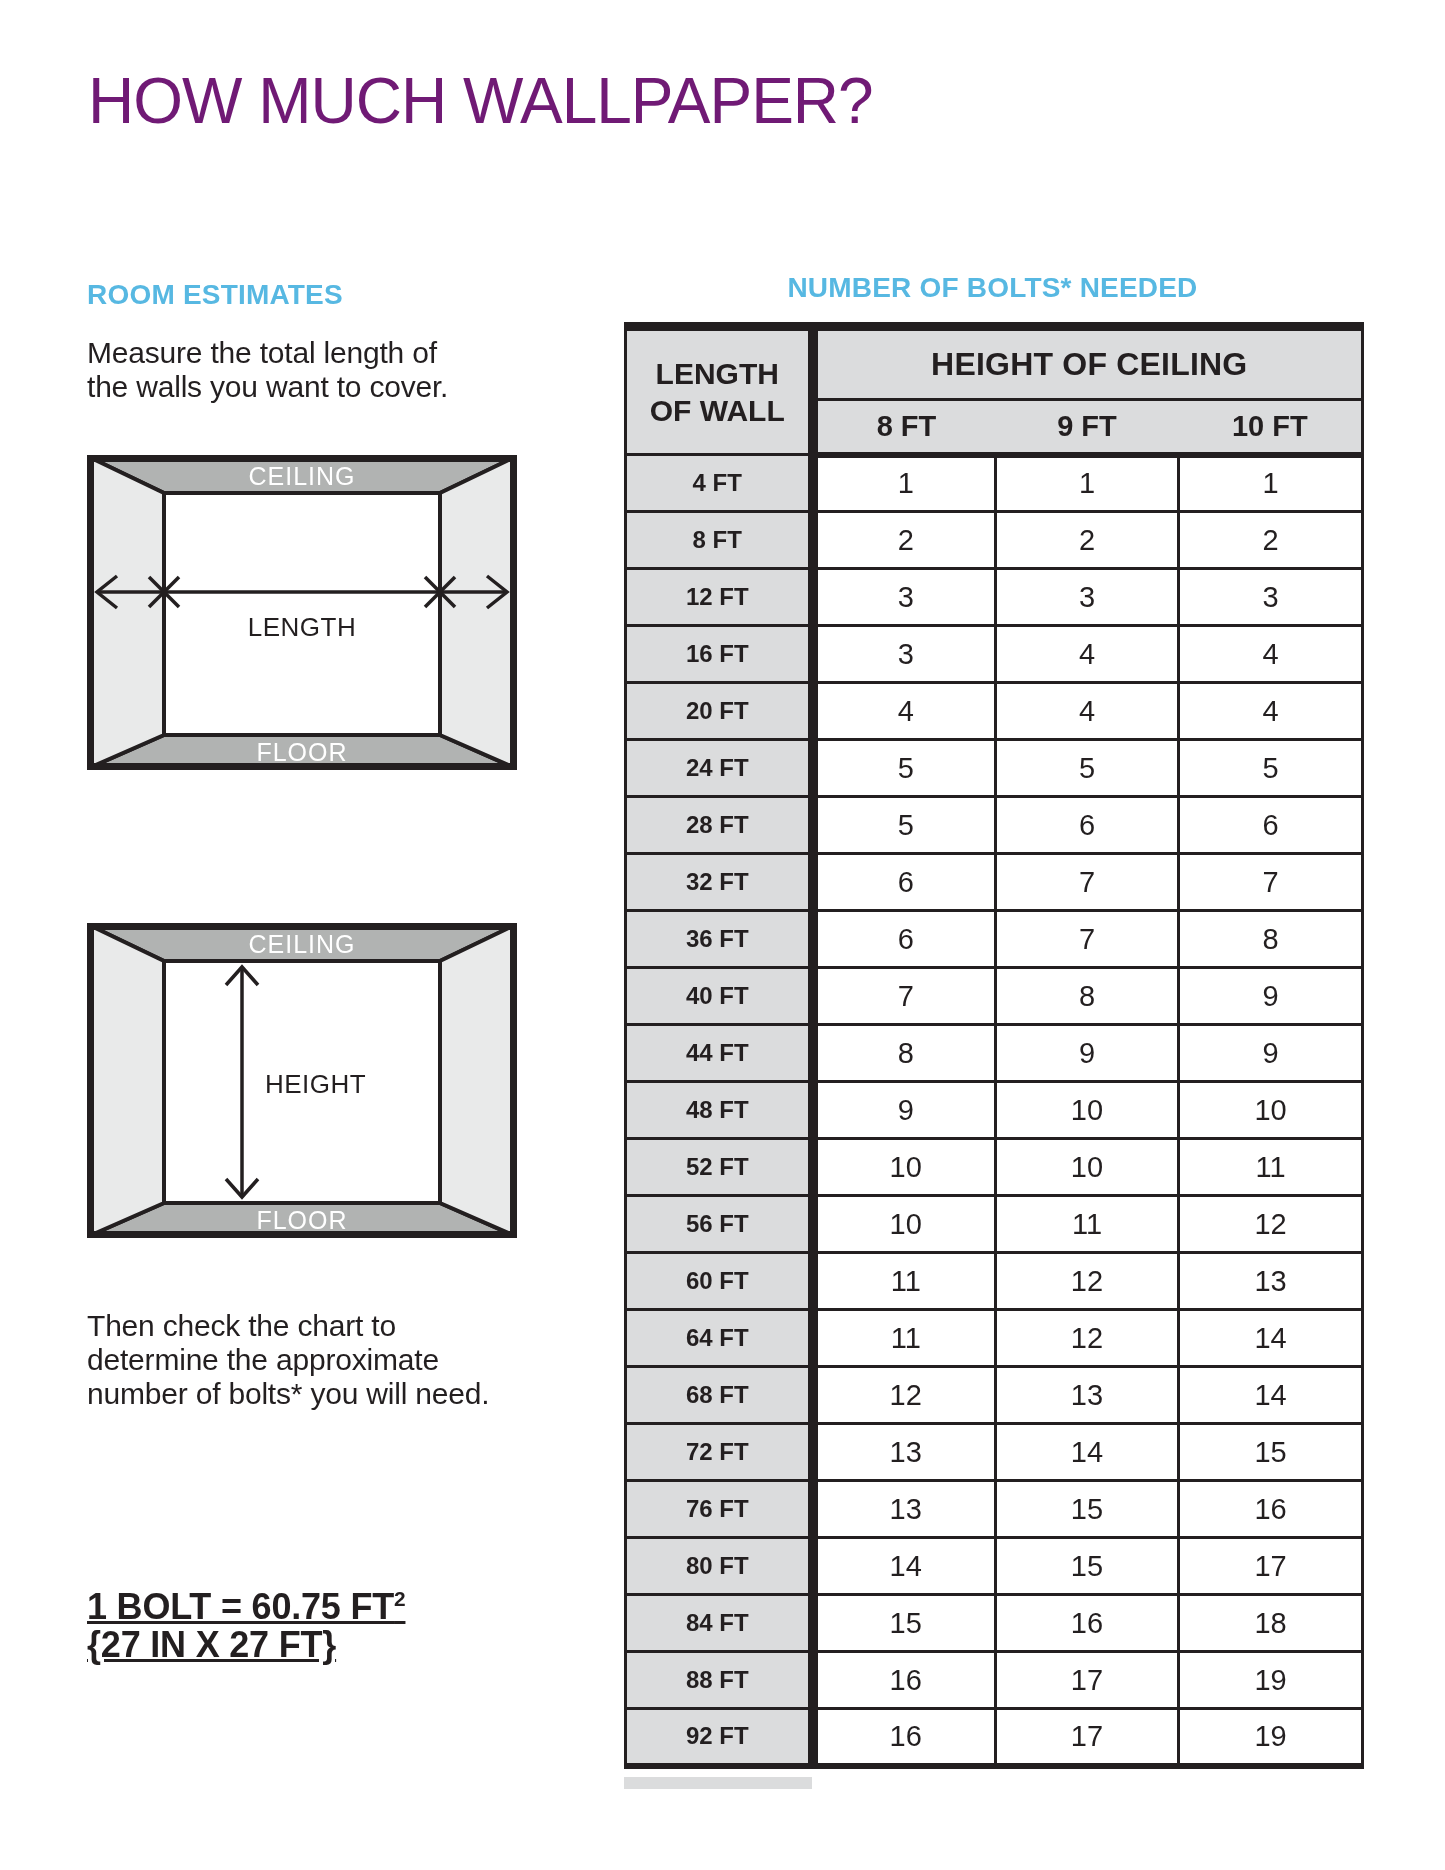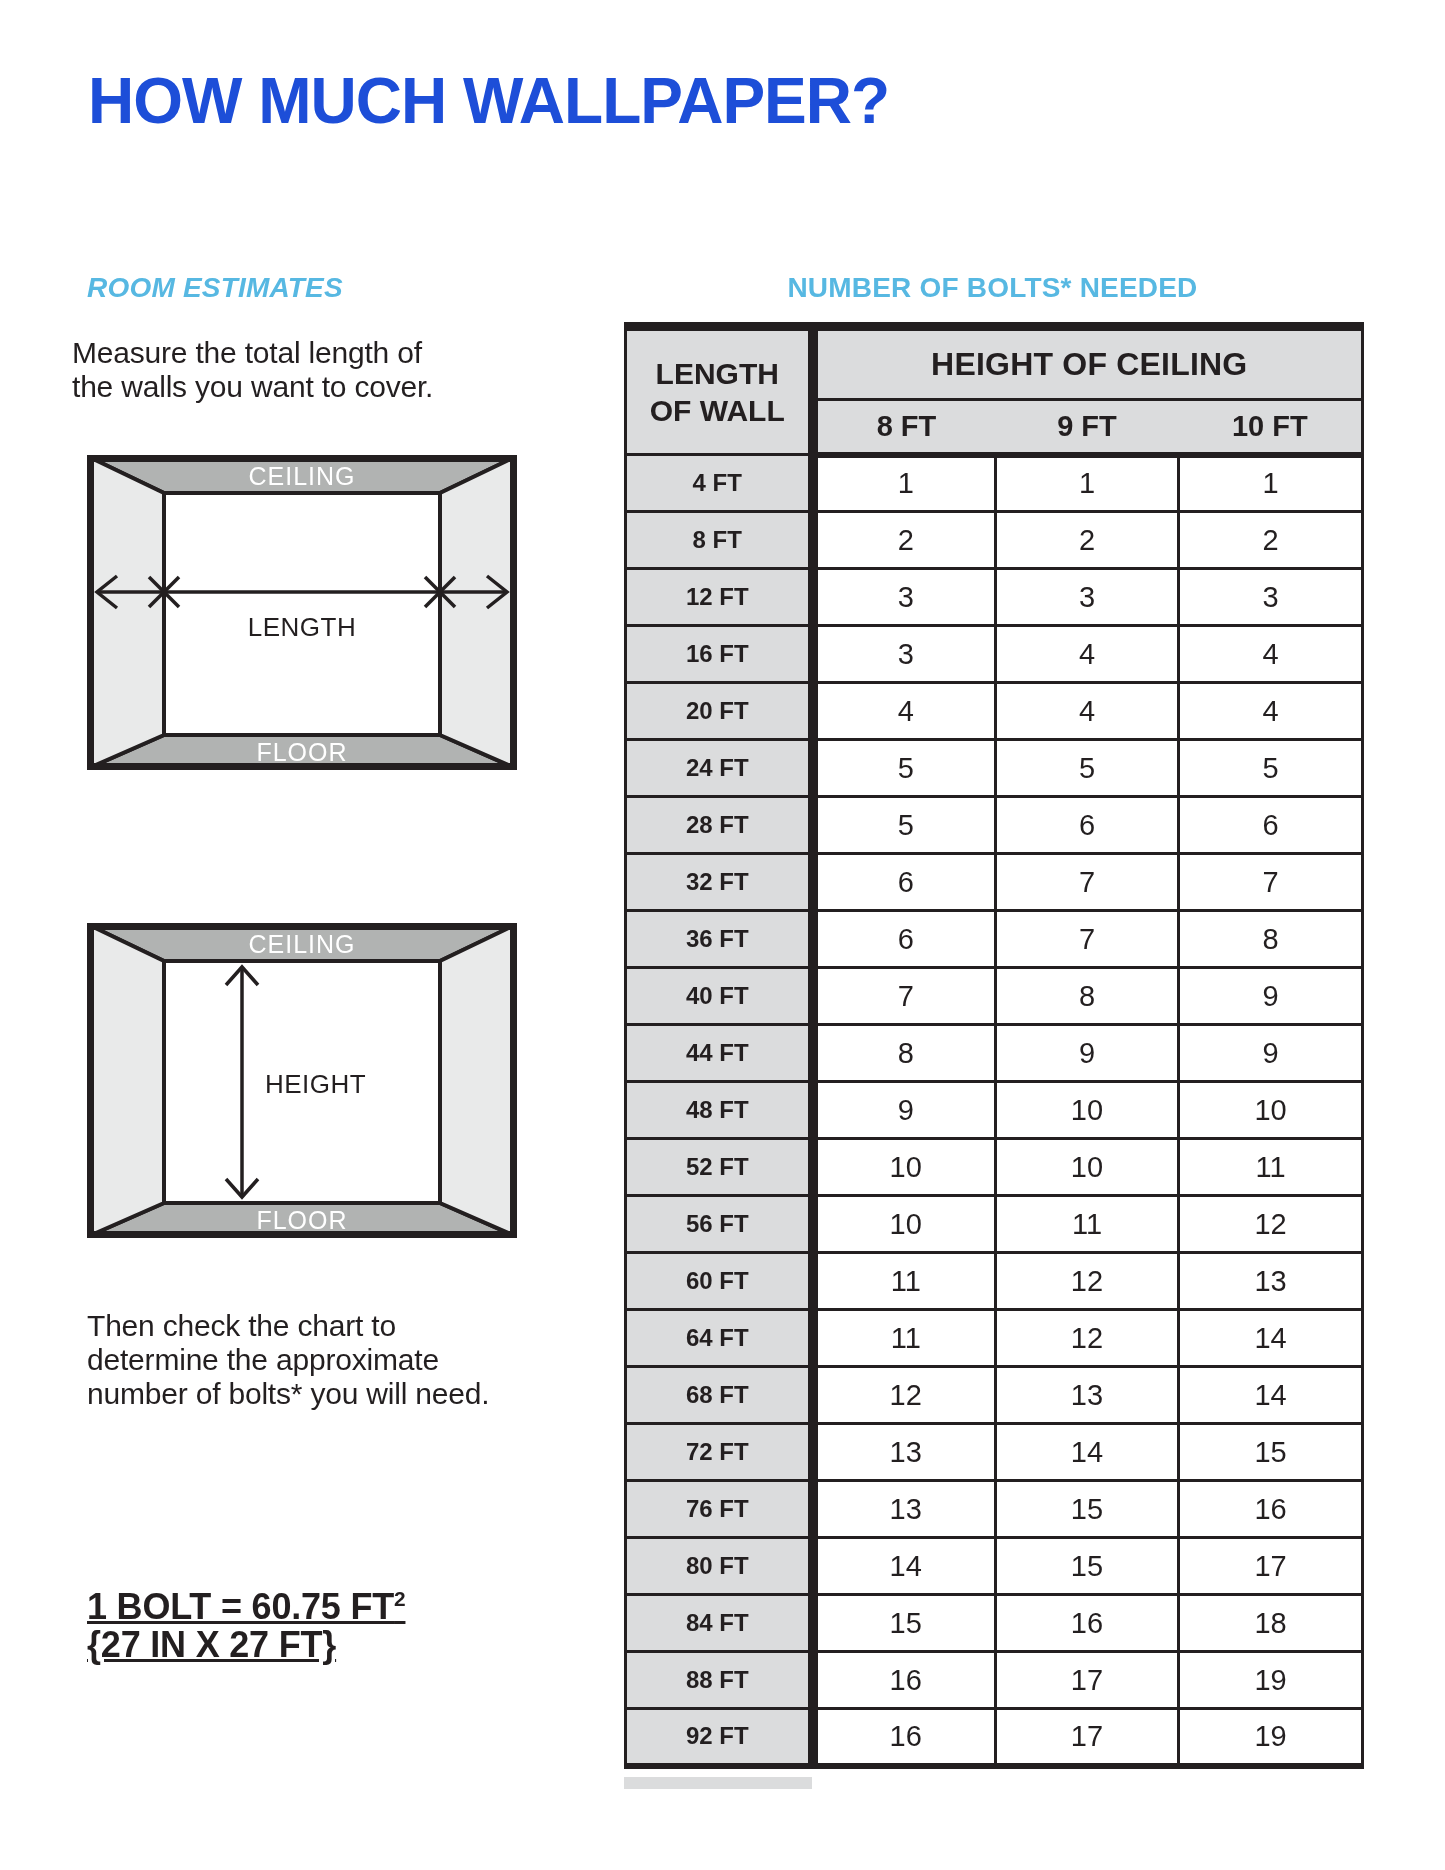--- a/index.html
+++ b/index.html
@@ -12,45 +12,45 @@
     font-family: "Liberation Sans", sans-serif;
     color: #231f20;
     overflow: hidden;
   }
 
   .page-title {
     position: absolute;
     left: 88px;
     top: 64px;
     font-size: 64px;
-    font-weight: bold;
+    font-weight: normal;
     letter-spacing: -1px;
-    color: #1d4ed8;
+    color: #701a75;
     white-space: nowrap;
   }
 
   .section-heading {
     position: absolute;
     font-size: 28px;
     font-weight: bold;
     color: #57b8e2;
     letter-spacing: 0.2px;
     white-space: nowrap;
   }
-  #room-estimates-heading { left: 87px; top: 272px; font-style: italic; }
+  #room-estimates-heading { left: 87px; top: 279px; }
   #bolts-heading { left: 624px; top: 272px; width: 737px; text-align: center; }
 
   .para {
     position: absolute;
     font-size: 30px;
     line-height: 34px;
     letter-spacing: -0.2px;
     color: #231f20;
   }
-  #para-step1 { left: 72px; top: 336px; }
+  #para-step1 { left: 87px; top: 336px; }
   #para-step2 { left: 87px; top: 808px; }
   #para-step3 { left: 87px; top: 1309px; }
 
   .footnote {
     position: absolute;
     left: 87px; top: 1479px;
     font-size: 30px;
     font-weight: bold;
     line-height: 42px;
     letter-spacing: -0.2px;

